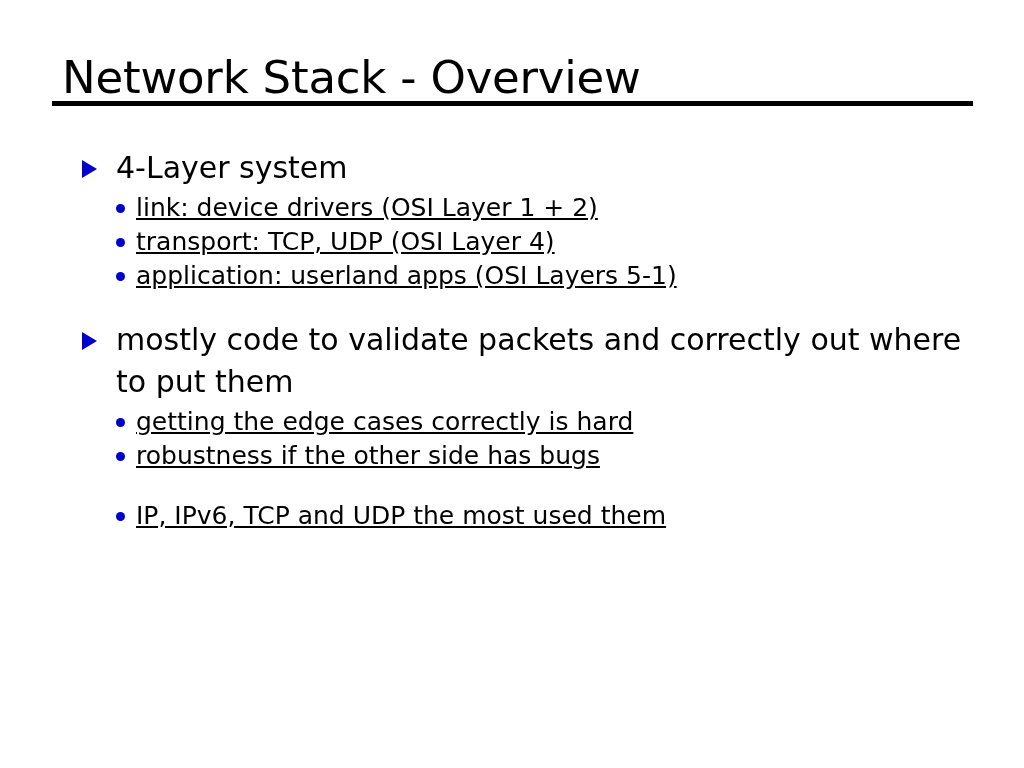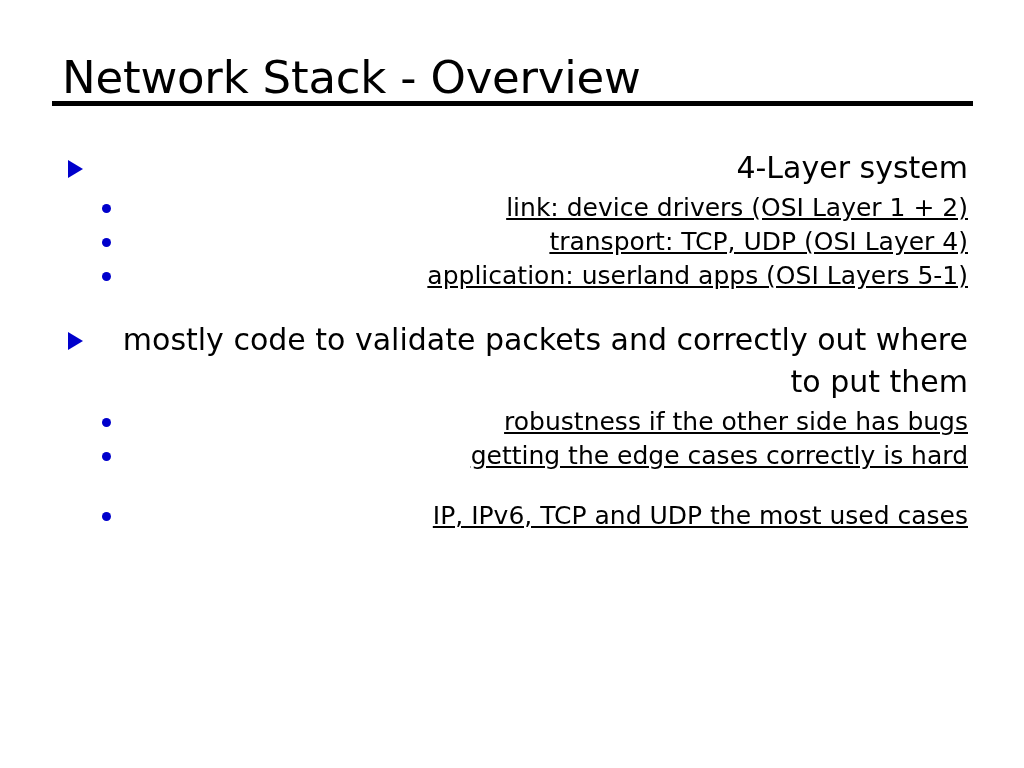--- a/index.html
+++ b/index.html
@@ -39,24 +39,23 @@
     left: 52px;
     top: 101px;
     width: 921px;
     height: 5px;
     background: #000000;
   }
 
   
   .body-area {
     position: absolute;
-    left: 58px;
+    left: 72px;
     top: 147px;
     width: 910px;
-    text-align: right;
   }
 
   .group {
     margin-bottom: 26px;
   }
   .group:last-child {
     margin-bottom: 0;
   }
 
   
@@ -142,32 +141,32 @@
     </div>
 
     <div class="group">
       <div class="l1">
         <span class="tri-bullet"></span>
         <span>mostly code to validate packets and correctly out where to put them</span>
       </div>
       <ul class="l2-list">
         <li class="l2">
           <span class="dot-bullet"></span>
-          <span>robustness if the other side has bugs</span>
+          <span>getting the edge cases correctly is hard</span>
         </li>
         <li class="l2">
           <span class="dot-bullet"></span>
-          <span>getting the edge cases correctly is hard</span>
+          <span>robustness if the other side has bugs</span>
         </li>
       </ul>
     </div>
 
     <div class="group">
       <ul class="l2-list">
         <li class="l2">
           <span class="dot-bullet"></span>
-          <span>IP, IPv6, TCP and UDP the most used cases</span>
+          <span>IP, IPv6, TCP and UDP the most used them</span>
         </li>
       </ul>
     </div>
 
   </div>
 </div>
 
 </body></html>

